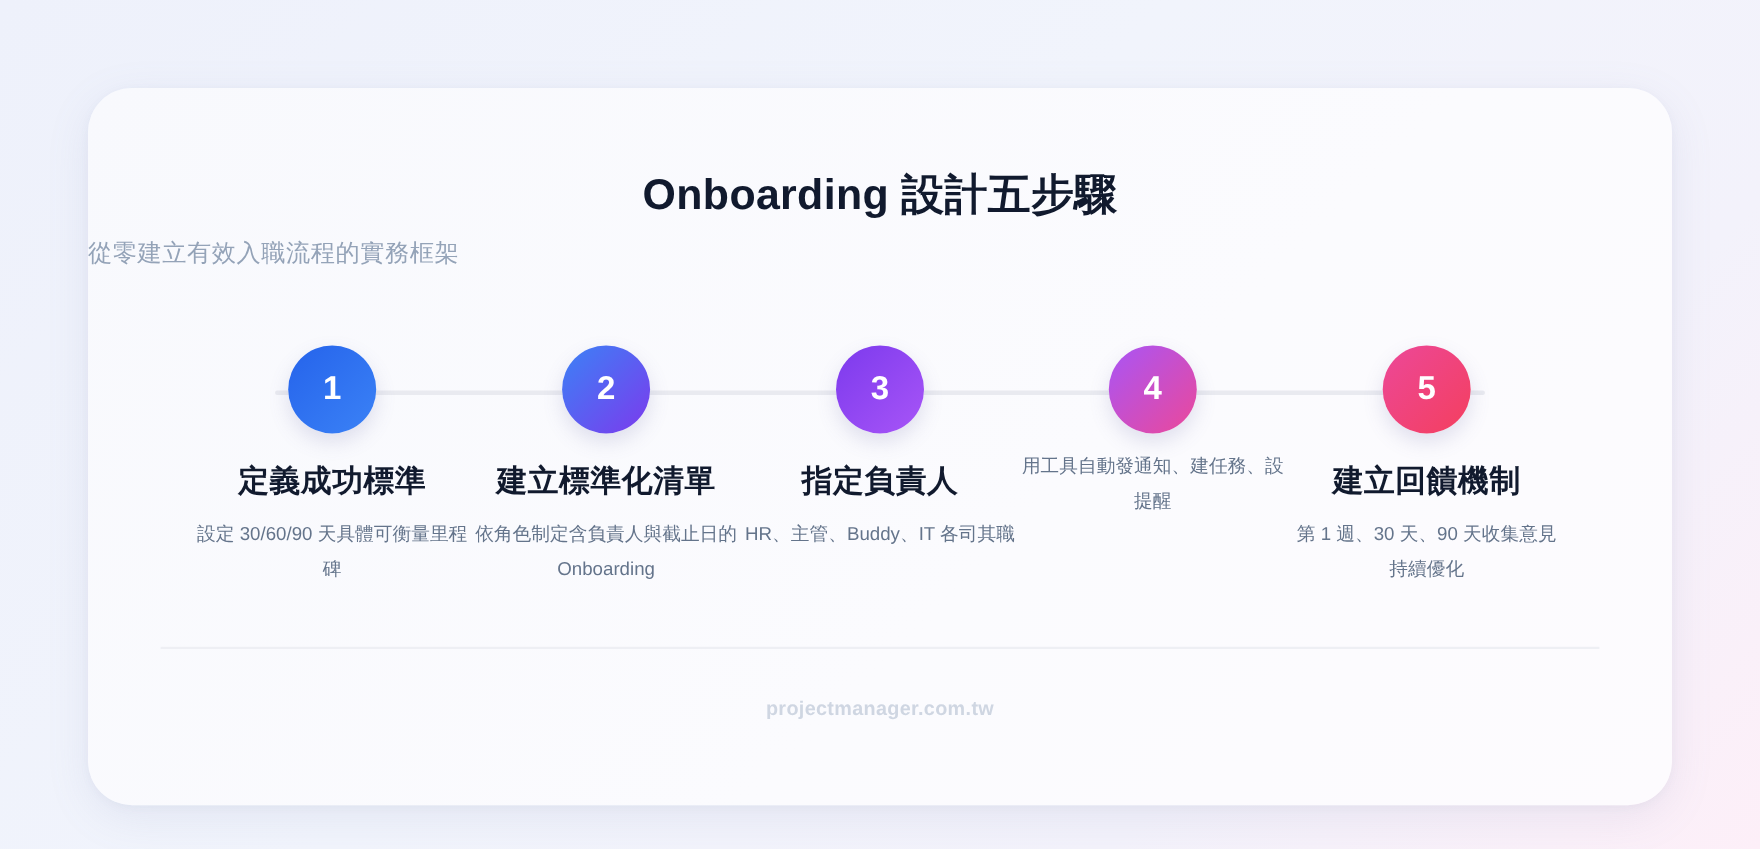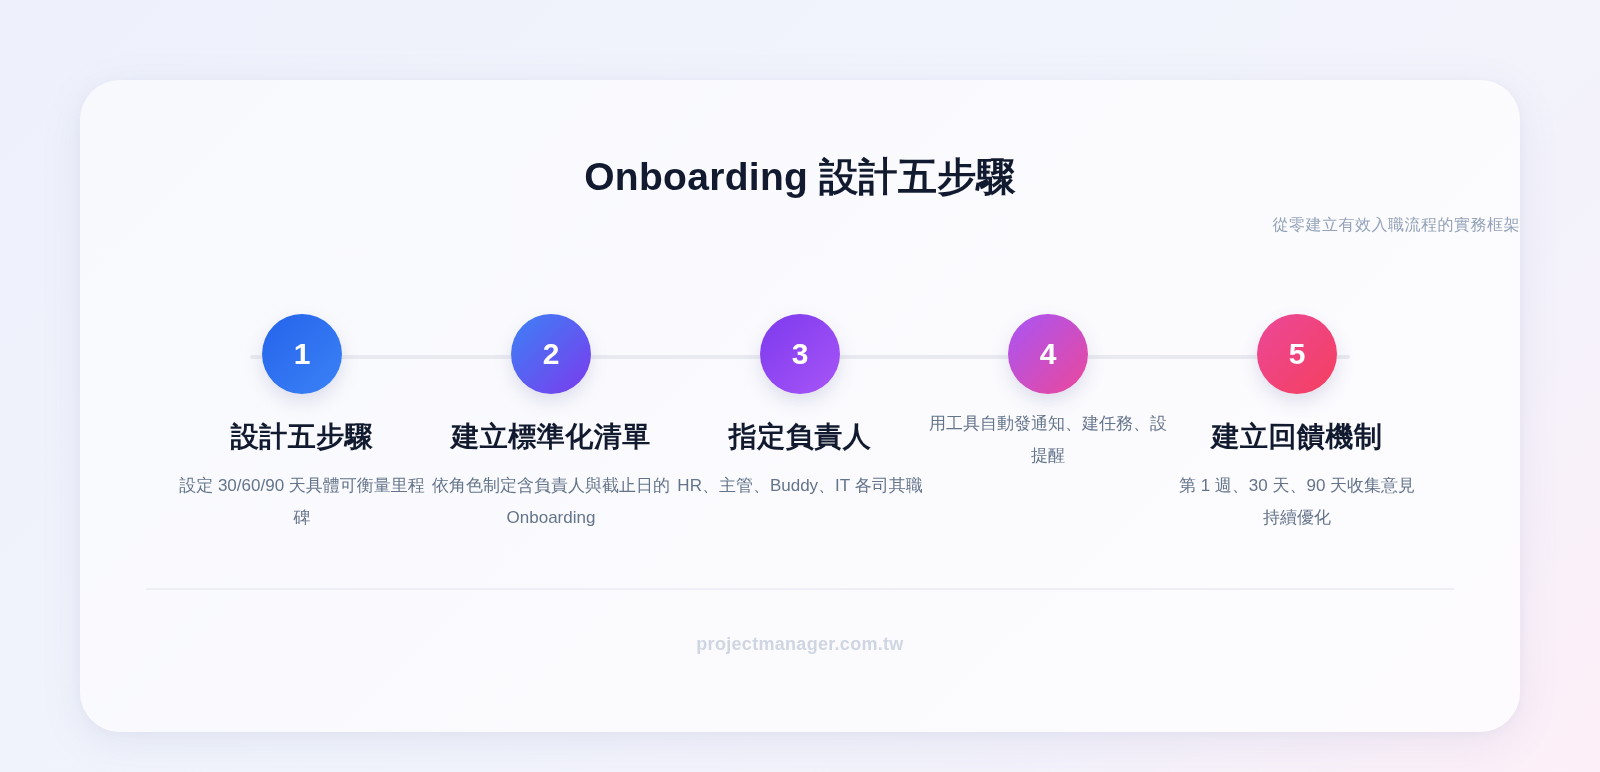--- a/index.html
+++ b/index.html
@@ -22,22 +22,22 @@
       left: 0; right: 0; top: 70px;
       text-align: center;
       font-size: 39px;
       font-weight: bold;
       color: #111a2e;
       letter-spacing: 0.3px;
     }
     .subtitle {
       position: absolute;
       left: 0; right: 0; top: 135px;
-      text-align: right;
-      font-size: 16px;
+      text-align: left;
+      font-size: 22px;
       color: #94a3b8;
       letter-spacing: 0.5px;
     }
     .track {
       position: absolute;
       left: 170px; top: 275px;
       width: 1100px; height: 4px;
       background: #e9eaf0;
       border-radius: 2px;
     }
@@ -103,21 +103,21 @@
   <h1 class="title">Onboarding 設計五步驟</h1>
   <div class="subtitle">從零建立有效入職流程的實務框架</div>
 
   <div class="track"></div>
 
   <div class="steps">
     <div class="step" style="left:0px;">
       <div class="circle" style="background: linear-gradient(135deg, rgb(37, 99, 235) 0%, rgb(59, 130, 246) 100%);">
         <span>1</span>
       </div>
-      <div class="step-title">設計五步驟</div>
+      <div class="step-title">定義成功標準</div>
       <div class="step-desc">設定 30/60/90 天具體可衡量里程碑</div>
     </div>
 
     <div class="step" style="left:249px;">
       <div class="circle" style="background: linear-gradient(135deg, rgb(59, 130, 246) 0%, rgb(124, 58, 237) 100%);">
         <span>2</span>
       </div>
       <div class="step-title">建立標準化清單</div>
       <div class="step-desc">依角色制定含負責人與截止日的 Onboarding</div>
     </div>

